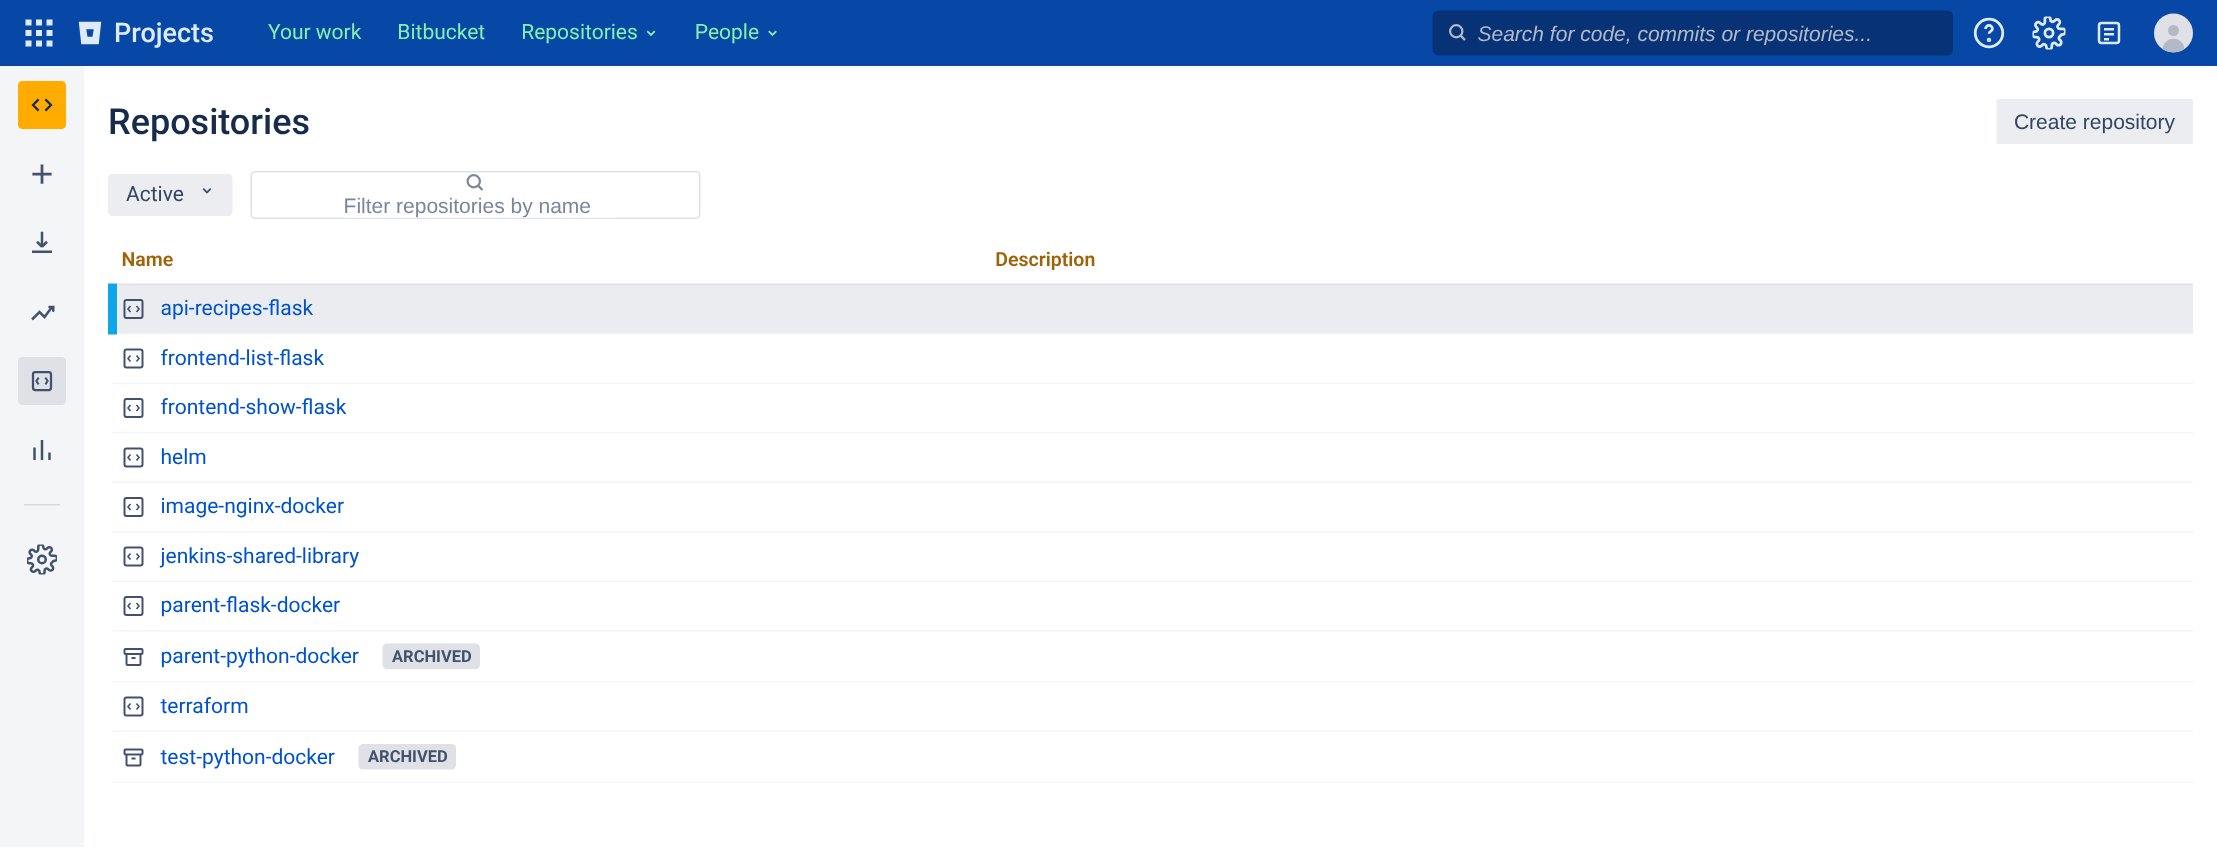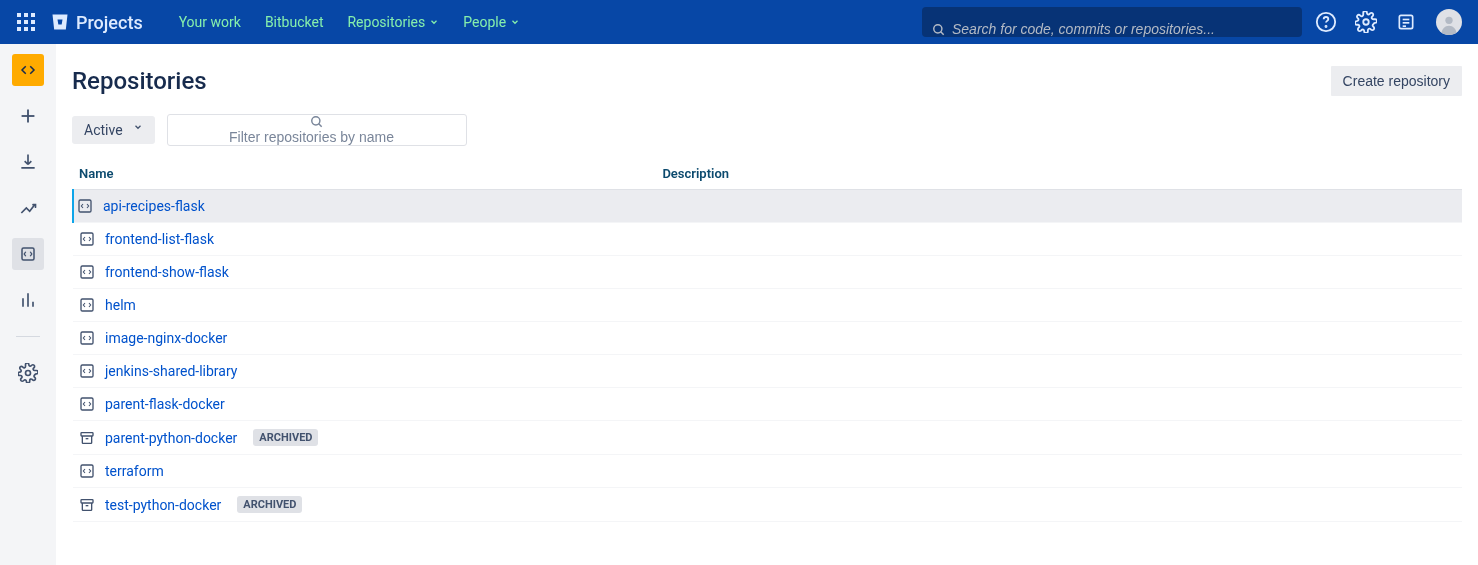--- a/index.html
+++ b/index.html
@@ -10,21 +10,21 @@
   .topbar-left { display:flex; align-items:center; gap:0; }
   .apps-btn { width:32px; height:32px; display:flex; align-items:center; justify-content:center; cursor:pointer; }
   .apps-grid { width:18px; height:18px; display:grid; grid-template-columns:repeat(3,4px); grid-template-rows:repeat(3,4px); gap:3px; }
   .apps-grid span { background:#DEEBFF; }
   .brand { display:flex; align-items:center; gap:6px; font-size:18px; font-weight:500; color:#DEEBFF; margin-left:8px; margin-right:24px; cursor:pointer; }
   .brand-logo { width:20px; height:20px; fill:#DEEBFF; }
   .nav-items { display:flex; align-items:center; gap:0; }
   .nav-item { padding:0 12px; height:44px; display:flex; align-items:center; cursor:pointer; color:#86efac; gap:4px; }
   .nav-item .chev { width:10px; height:10px; }
   .topbar-right { margin-left:auto; display:flex; align-items:center; gap:8px; }
-  .search-box { width:380px; height:30px; background:rgba(9,30,66,0.48); border-radius:4px; display:flex; align-items:flex-end; padding:0 10px; color:#B3BAC5; }
+  .search-box { width:347px; height:30px; background:rgba(9,30,66,0.48); border-radius:4px; display:flex; align-items:center; padding:0 10px; color:#B3BAC5; }
   .search-box input { background:transparent; border:none; outline:none; color:#DEEBFF; font-size:14px; flex:1; margin-left:6px; }
   .search-box input::placeholder { color:#B3BAC5; font-style:italic; }
   .icon-btn { width:32px; height:32px; display:flex; align-items:center; justify-content:center; cursor:pointer; color:#DEEBFF; border-radius:50%; }
   .avatar { width:26px; height:26px; border-radius:50%; background:#DFE1E6; margin-left:6px; margin-right:6px; cursor:pointer; overflow:hidden; display:flex; align-items:end; justify-content:center; }
   .avatar svg { width:22px; height:22px; fill:#B3BAC5; }
 
   
   .layout { display:flex; height:calc(565px - 44px); }
   .sidebar { width:56px; background:#F4F5F7; display:flex; flex-direction:column; align-items:center; padding-top:10px; gap:14px; }
   .side-project { width:32px; height:32px; background:#FFAB00; border-radius:3px; display:flex; align-items:center; justify-content:center; cursor:pointer; }
@@ -39,24 +39,24 @@
   .create-btn { margin-left:auto; background:rgba(9,30,66,0.08); border:none; border-radius:1px; padding:7px 12px; font-size:14px; cursor:pointer; color:#344563; }
 
   .filters { display:flex; align-items:center; gap:12px; margin-bottom:12px; }
   .dropdown { background:rgba(9,30,66,0.08); border:none; border-radius:3px; padding:6px 12px; font-size:14px; cursor:pointer; display:flex; gap:10px; color:#344563; }
   .filter-box { width:300px; height:32px; border:1px solid #DFE1E6; border-radius:3px; display:flex; align-items:center; padding:0 8px;flex-direction:column; }
   .filter-box svg { color:#7A869A; }
   .filter-box input { border:none; outline:none; flex:1; margin-left:6px; font-size:14px; }
   .filter-box input::placeholder { color:#7A869A; }
 
   table { width:100%; border-collapse:collapse; }
-  th { text-align:left; font-size:13px; font-weight:600; color:#0c4a6e; padding:8px 6px; border-bottom:1px solid #DFE1E6; }
+  th { text-align:left; font-size:13px; font-weight:600; color:#a16207; padding:8px 6px; border-bottom:1px solid #DFE1E6; }
   td { padding:8px 6px; border-bottom:1px solid #F4F5F7; }
   tr.repo-row.highlighted { background:#EBECF0; position:relative; }
-  tr.repo-row.highlighted td:first-child { border-left:2px solid #0ea5e9; padding-left:3px; }
+  tr.repo-row.highlighted td:first-child { border-left:6px solid #0ea5e9; padding-left:3px; }
   td:first-child { width:42%; }
   .repo-cell { display:flex; align-items:center; gap:10px; }
   .repo-icon { width:16px; height:16px; flex-shrink:0; }
   .repo-name { color:#0052CC; cursor:pointer; }
   .badge { display:inline-block; background:#DFE1E6; color:#42526E; font-size:11px; font-weight:700; padding:2px 6px; border-radius:3px; margin-left:6px; }
 
   svg { display:block; }
 </style>
 </head>
 <body>

